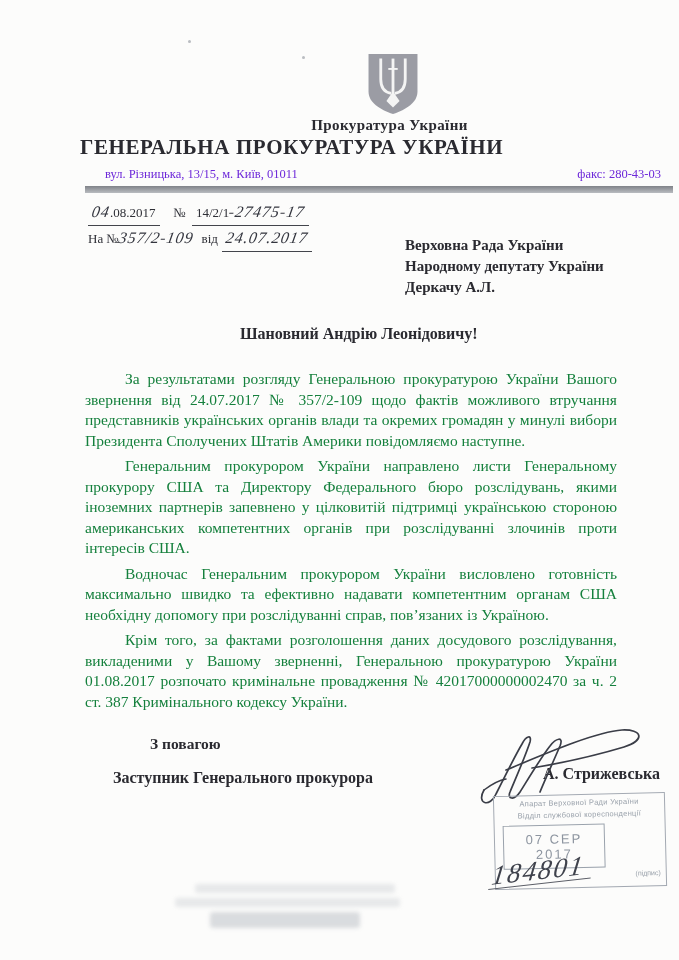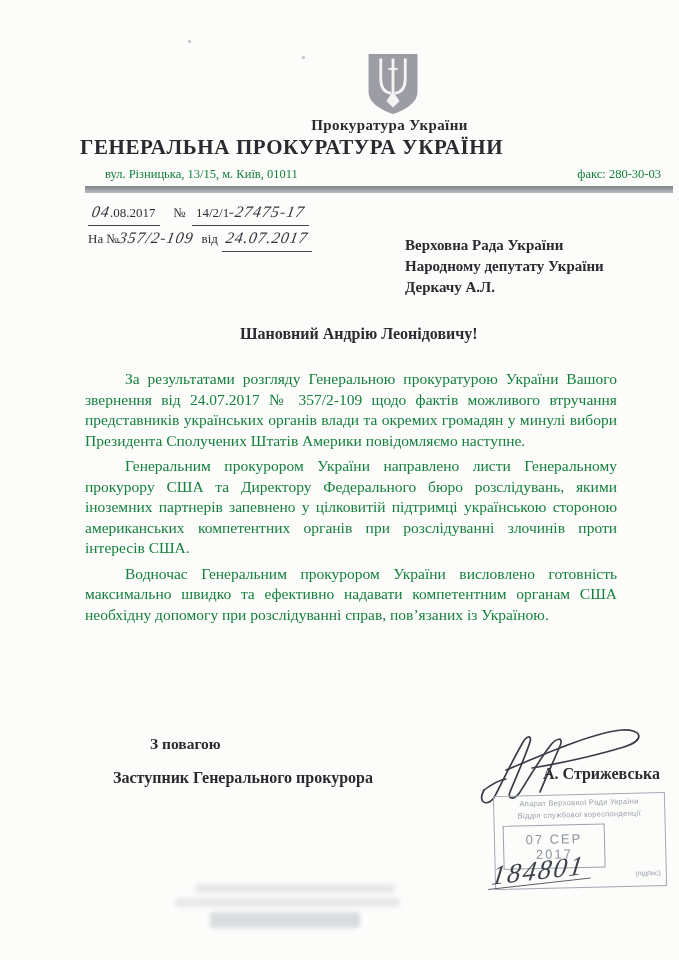--- a/index.html
+++ b/index.html
@@ -13,21 +13,21 @@
     font-family:"Liberation Serif", serif;
     color:#2a2a30;
   }
   
   .emblem{position:absolute;left:364px;top:52px;width:58px;height:64px;}
   .org-small{position:absolute;left:100px;right:0;top:117px;text-align:center;
              font-size:15px;font-weight:bold;letter-spacing:.4px;}
   .org-name{position:absolute;left:80px;right:0;top:135px;
             font-size:21px;font-weight:bold;letter-spacing:.6px;}
   .addr-row{position:absolute;left:105px;right:18px;top:167px;
-            display:flex;justify-content:space-between;font-size:12.5px;color:#15803d;}
+            display:flex;justify-content:space-between;font-size:12.5px;color:#6d28d9;}
   .head-bar{position:absolute;left:85px;right:6px;top:186px;height:7px;
             background:linear-gradient(#7f8288,#b9bcc0);}
   
   .ref{position:absolute;left:88px;top:200px;font-size:13px;line-height:23px;color:#2e2f36;}
   .uline{border-bottom:1px solid #43454c;padding:0 4px 1px 4px;display:inline-block;}
   .hand{font-style:italic;display:inline-block;transform:skewX(-10deg);
         font-size:16px;color:#33353e;letter-spacing:1px;}
   .ref .gap{display:inline-block;width:14px;}
   
   .recipient{position:absolute;left:405px;top:235px;font-size:15px;font-weight:bold;line-height:21px;}
@@ -72,21 +72,21 @@
     <path d="M30 7 V47" stroke="#f4f4f4" stroke-width="3" fill="none"></path>
     <path d="M17 7 V29 C17 39 22 43 28 44" stroke="#f4f4f4" stroke-width="3" fill="none"></path>
     <path d="M43 7 V29 C43 39 38 43 32 44" stroke="#f4f4f4" stroke-width="3" fill="none"></path>
     <path d="M30 42 L23 52 L30 59 L37 52 Z" fill="#f4f4f4"></path>
     <path d="M25 18 H35" stroke="#f4f4f4" stroke-width="2" fill="none"></path>
   </svg>
   <div class="org-small">Прокуратура України</div>
   <div class="org-name">ГЕНЕРАЛЬНА ПРОКУРАТУРА УКРАЇНИ</div>
   <div class="addr-row">
     <span>вул. Різницька, 13/15, м. Київ, 01011</span>
-    <span>факс: 280-30-03</span>
+    <span>факс: 280-43-03</span>
   </div>
   <div class="head-bar"></div>
 
   <div class="ref">
     <div>
       <span class="uline"><span class="hand">04</span><span>.08.2017</span></span><span class="gap"></span><span>№</span><span class="gap" style="width:6px;"></span><span class="uline"><span>14/2/1</span><span class="hand">-27475-17</span></span>
     </div>
     <div>
       <span>На №</span><span class="hand">357/2-109</span><span class="gap" style="width:8px;"></span><span>від</span><span class="gap" style="width:4px;"></span><span class="uline"><span class="hand">24.07.2017</span></span>
     </div>
@@ -97,20 +97,21 @@
     <div>Народному депутату України</div>
     <div>Деркачу А.Л.</div>
   </div>
 
   <div class="salutation">Шановний Андрію Леонідовичу!</div>
 
   <div class="body-text">
     <p>За результатами розгляду Генеральною прокуратурою України Вашого звернення від 24.07.2017 № 357/2-109 щодо фактів можливого втручання представників українських органів влади та окремих громадян у минулі вибори Президента Сполучених Штатів Америки повідомляємо наступне.</p>
     <p>Генеральним прокурором України направлено листи Генеральному прокурору США та Директору Федерального бюро розслідувань, якими іноземних партнерів запевнено у цілковитій підтримці українською стороною американських компетентних органів при розслідуванні злочинів проти інтересів США.</p>
     <p>Водночас Генеральним прокурором України висловлено готовність максимально швидко та ефективно надавати компетентним органам США необхідну допомогу при розслідуванні справ, пов’язаних із Україною.</p>
+    <p>Крім того, за фактами розголошення даних досудового розслідування, викладеними у Вашому зверненні, Генеральною прокуратурою України 01.08.2017 розпочато кримінальне провадження № 42017000000002470 за ч. 2 ст. 387 Кримінального кодексу України.</p>
   </div>
 
   <div class="closing">З повагою</div>
   <div class="sig-title">Заступник Генерального прокурора</div>
   <div class="sig-name">А. Стрижевська</div>
   <svg class="sig-scrawl" viewBox="0 0 188 88">
     <path d="M18 66 C 10 80, 24 84, 30 70 C 40 50, 50 30, 56 20 C 60 12, 66 10, 64 18 C 58 36, 48 58, 44 68 C 41 75, 48 77, 54 68 C 64 52, 76 32, 84 22 C 90 14, 98 12, 94 22 C 88 36, 78 58, 74 68" stroke="#3a3d47" fill="none" stroke-width="1.7" stroke-linecap="round"></path>
     <path d="M40 46 C 74 32, 128 8, 156 6 C 176 5, 180 16, 158 23 C 128 32, 90 40, 66 44" stroke="#3a3d47" fill="none" stroke-width="1.7" stroke-linecap="round"></path>
     <path d="M18 66 C 26 60, 34 56, 40 55" stroke="#3a3d47" fill="none" stroke-width="1.5" stroke-linecap="round"></path>
   </svg>

